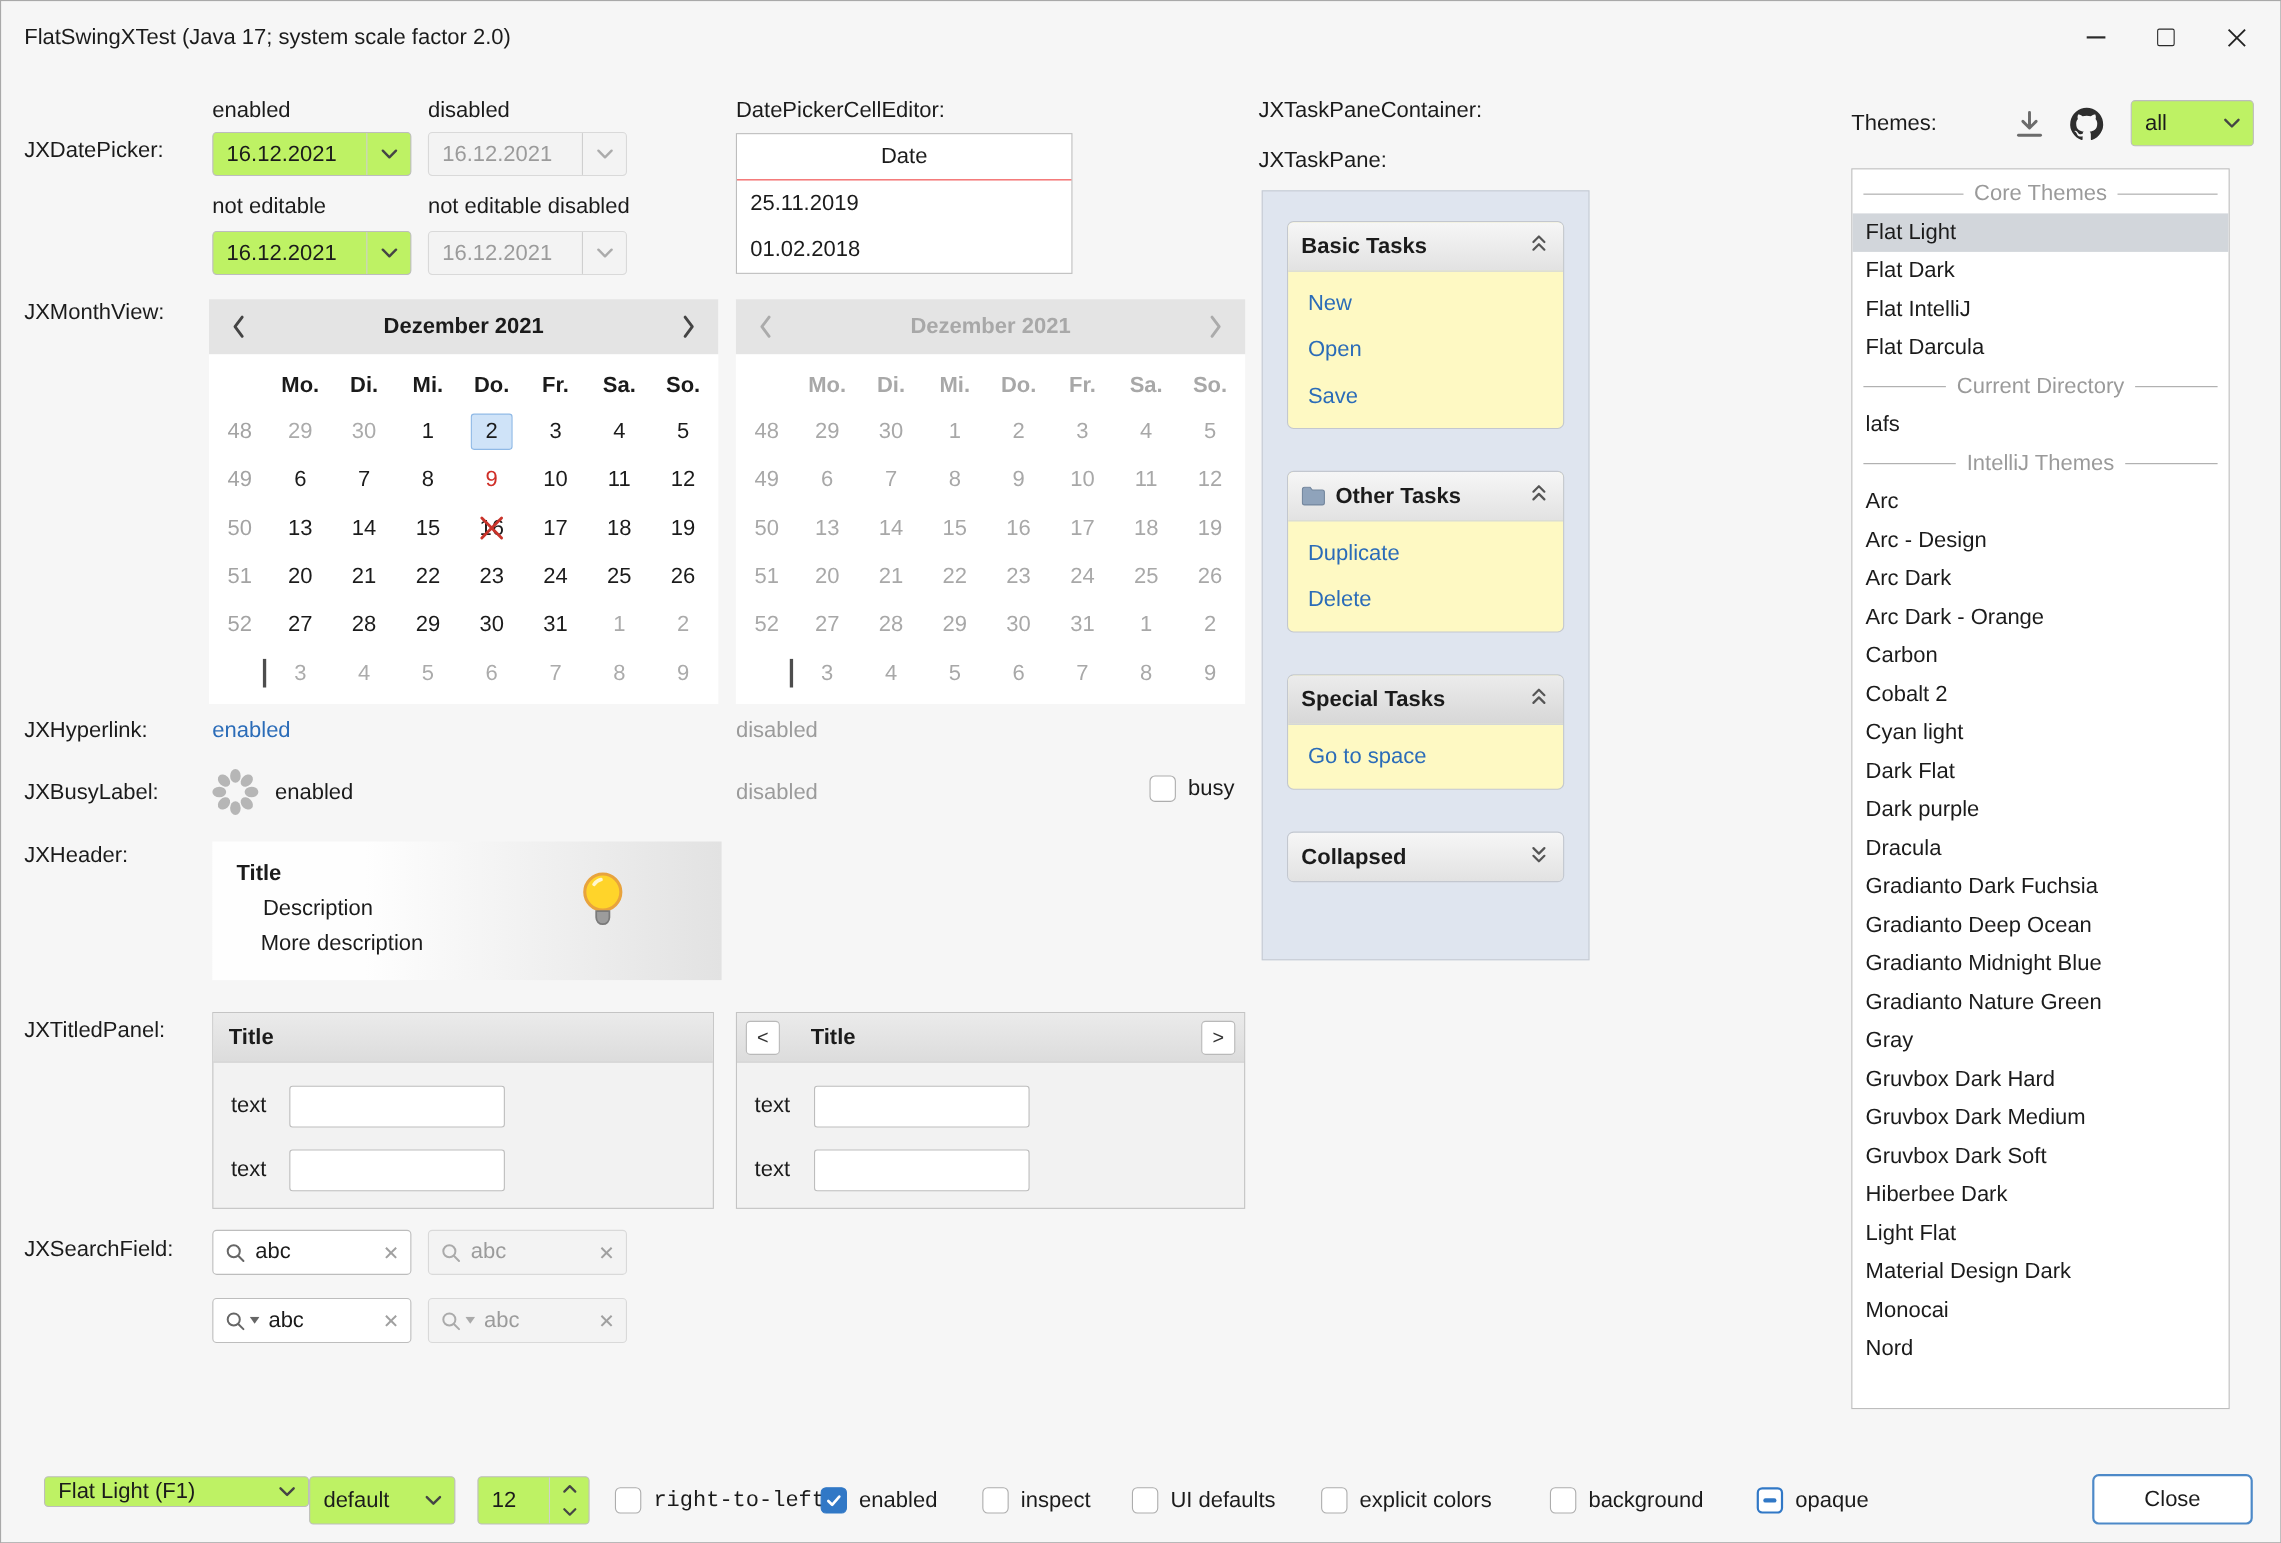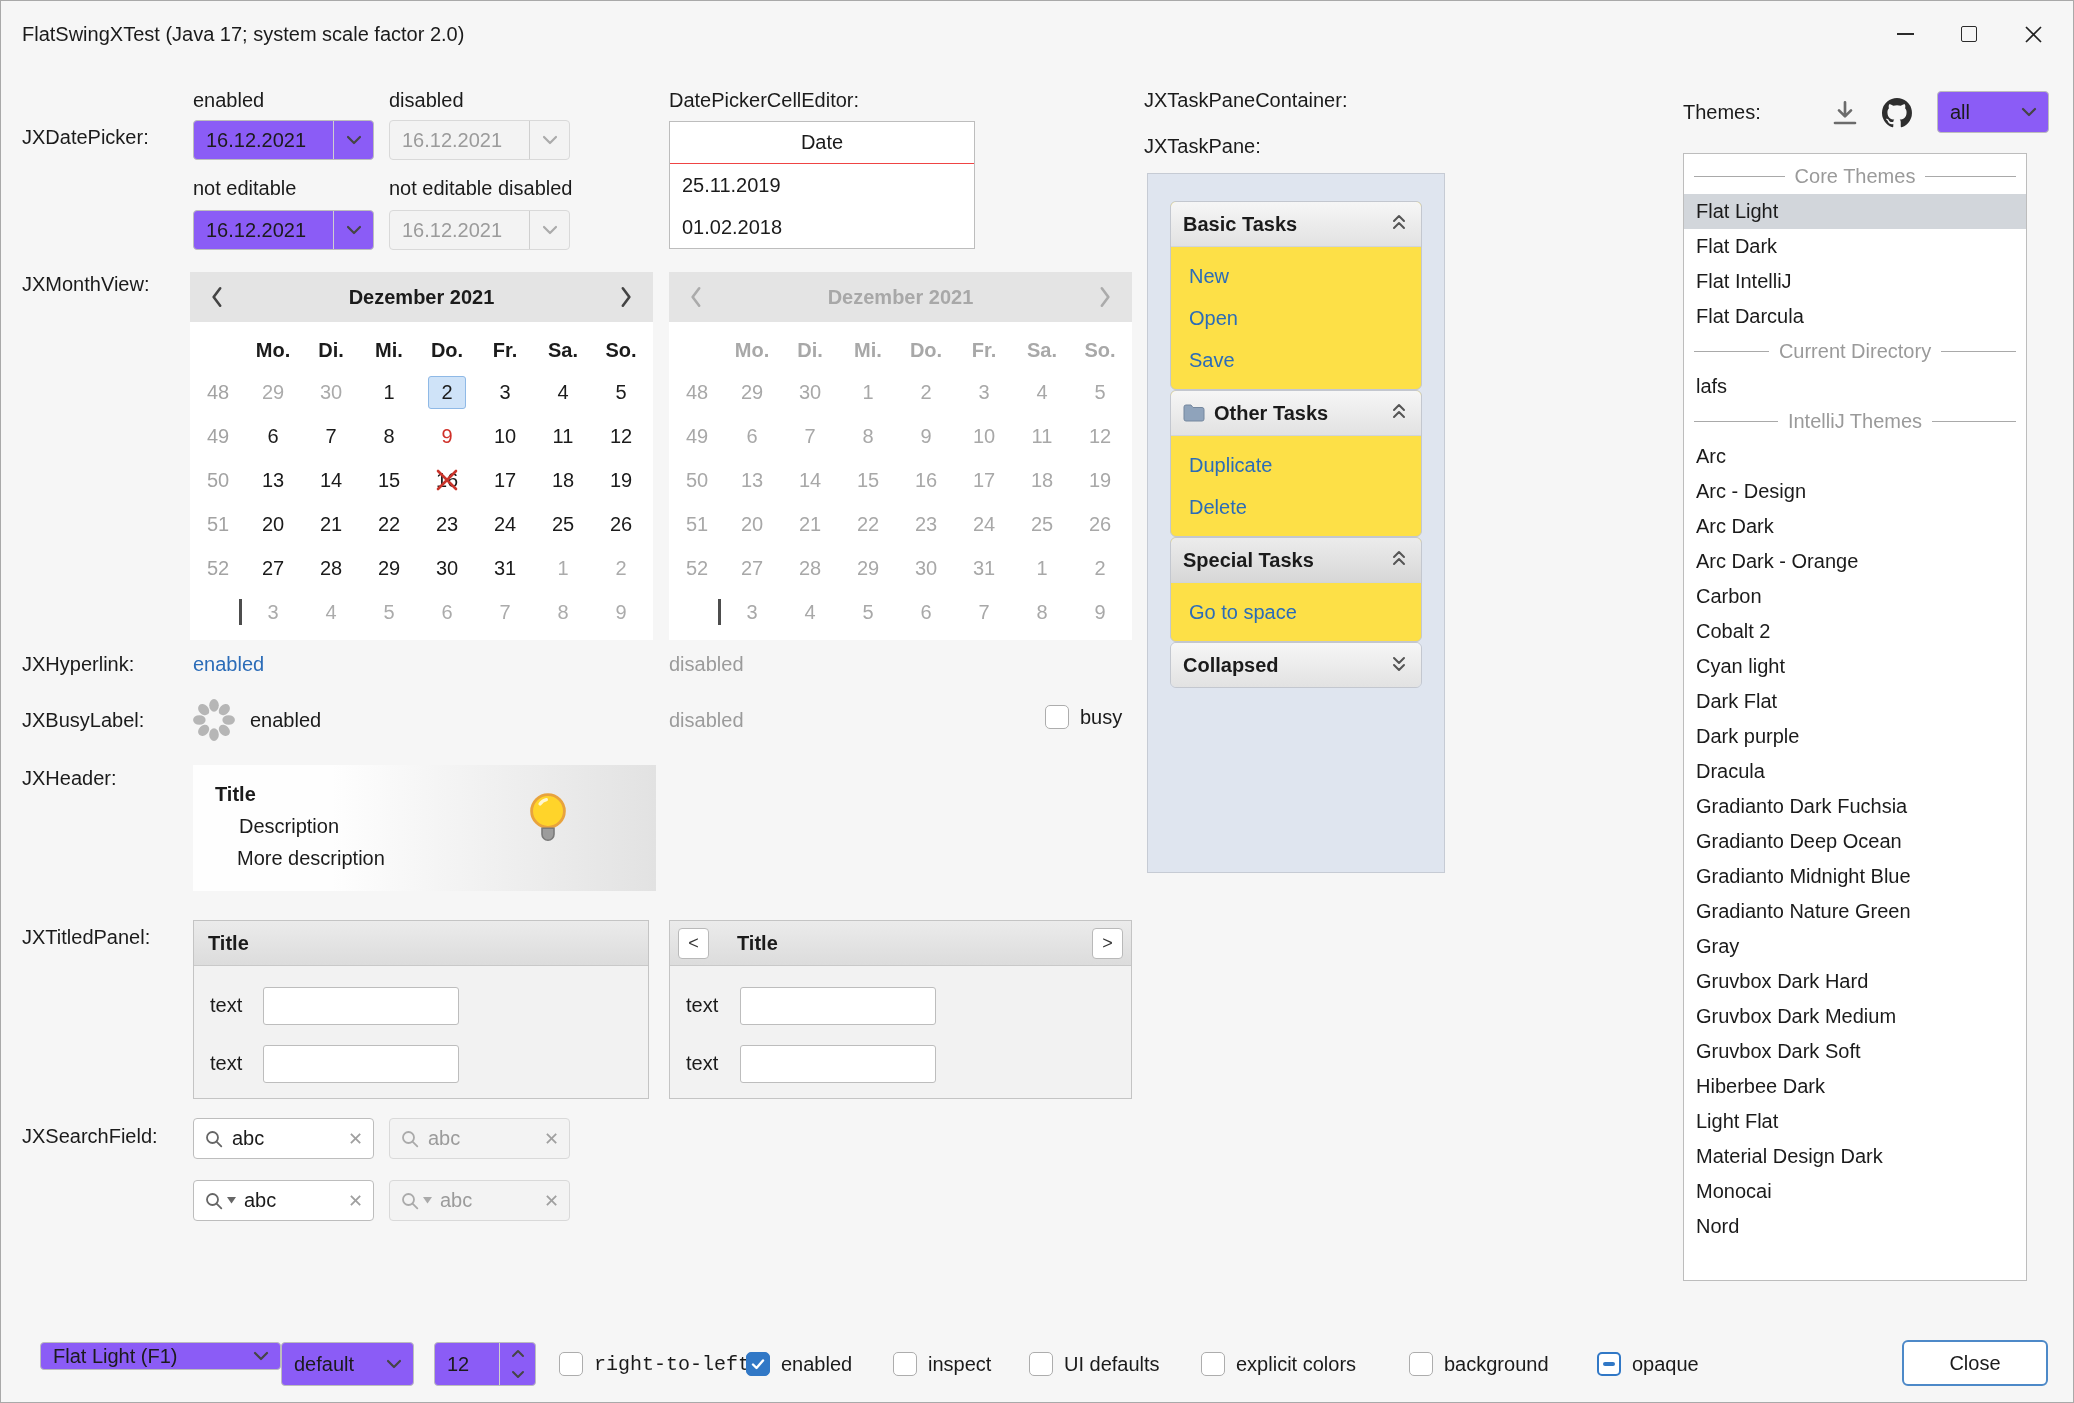--- a/index.html
+++ b/index.html
@@ -11,21 +11,21 @@
   .gray{color:#9b9b9b}
   .link{color:#2b6cb8;cursor:pointer}
   
   #titlebar{position:absolute;left:0;top:0;width:100%;height:66px;display:flex;align-items:center}
   .wtitle{padding-left:21px;font-size:20px}
   .winbtns{position:absolute;right:8px;top:0;height:66px;display:flex}
   .wbtn{width:64px;height:66px;display:flex;align-items:center;justify-content:center}
   .min-glyph{width:17px;height:2.4px;background:#2b2b2b;display:inline-block}
   .max-glyph{width:16px;height:16px;border:1.8px solid #2b2b2b;border-radius:2px;display:inline-block}
   
-  .field{position:absolute;background:#8b5cf6;border:1px solid #bdbdbd;border-radius:4px;display:flex;align-items:center;overflow:hidden}
+  .field{position:absolute;background:#bef264;border:1px solid #bdbdbd;border-radius:4px;display:flex;align-items:center;overflow:hidden}
   .field.disabled{background:#f3f3f3;border-color:#d9d9d9;color:#9b9b9b}
   .dp-text{flex:1;padding-left:12px;white-space:nowrap}
   .dp-btn{width:40px;align-self:stretch;display:flex;align-items:center;justify-content:center;border-left:1px solid #cfcfcf}
   .combo-btn{width:38px;align-self:stretch;display:flex;align-items:center;justify-content:center}
   .spin-btns{width:36px;align-self:stretch;display:flex;flex-direction:column;border-left:1px solid #cfcfcf}
   .spin-btns span{flex:1;display:flex;align-items:center;justify-content:center}
   
   #date-table{position:absolute;background:#fff;border:1px solid #bdbdbd}
   .table-header{height:42px;display:flex;align-items:center;justify-content:center;border-bottom:1px solid #ef4444}
   .table-row{height:42px;display:flex;align-items:center;padding-left:12px}
@@ -54,21 +54,21 @@
   .tpanel-title{font-weight:bold;padding-left:6px}
   .tbar-btn{width:31px;height:31px;background:#fff;border:1px solid #b9b9b9;border-radius:4px;display:flex;align-items:center;justify-content:center;font-size:18px;color:#333}
   .tinput{position:absolute;width:196px;height:38px;background:#fff;border:1px solid #bdbdbd;border-radius:3px}
   
   .search{position:absolute;width:181px;height:41px;background:#fff;border:1px solid #bdbdbd;border-radius:4px;display:flex;align-items:center;padding:0 10px;gap:8px}
   .search.disabled{background:#f3f3f3;border-color:#d9d9d9;color:#9b9b9b}
   .search .val{flex:1}
   .clearx{color:#a0a0a0;font-size:18px}
   
   #taskpane-container{position:absolute;left:1146px;top:172px;width:298px;height:700px;background:#dfe5ef;border:1px solid #c6cbd4;padding:27px 22px 0}
-  .taskpane{border:1px solid #c3c7cf;border-radius:6px;overflow:hidden;background:#fde047}
+  .taskpane{border:1px solid #c3c7cf;border-radius:6px;overflow:hidden;margin-bottom:38px;background:#fef9c3}
   .tp-head{height:44px;display:flex;align-items:center;padding:0 12px;background:linear-gradient(#f6f6f6,#e2e2e2)}
   .tp-head.hl{background:linear-gradient(#ececec,#d7d7d7)}
   .tp-title{flex:1;font-weight:bold}
   .tp-folder{margin-right:9px;display:flex}
   .tp-body{border-top:1px solid #d0d4da;padding:8px 0}
   .tp-link{height:42px;display:flex;align-items:center;padding-left:18px;color:#2b6cb8}
   
   #theme-list{position:absolute;left:1682px;top:152px;width:344px;height:1128px;background:#fff;border:1px solid #bdbdbd;padding-top:5px;overflow:hidden}
   .theme-item{height:35px;display:flex;align-items:center;padding-left:12px;white-space:nowrap}
   .theme-item.selected{background:#d2d6db}

